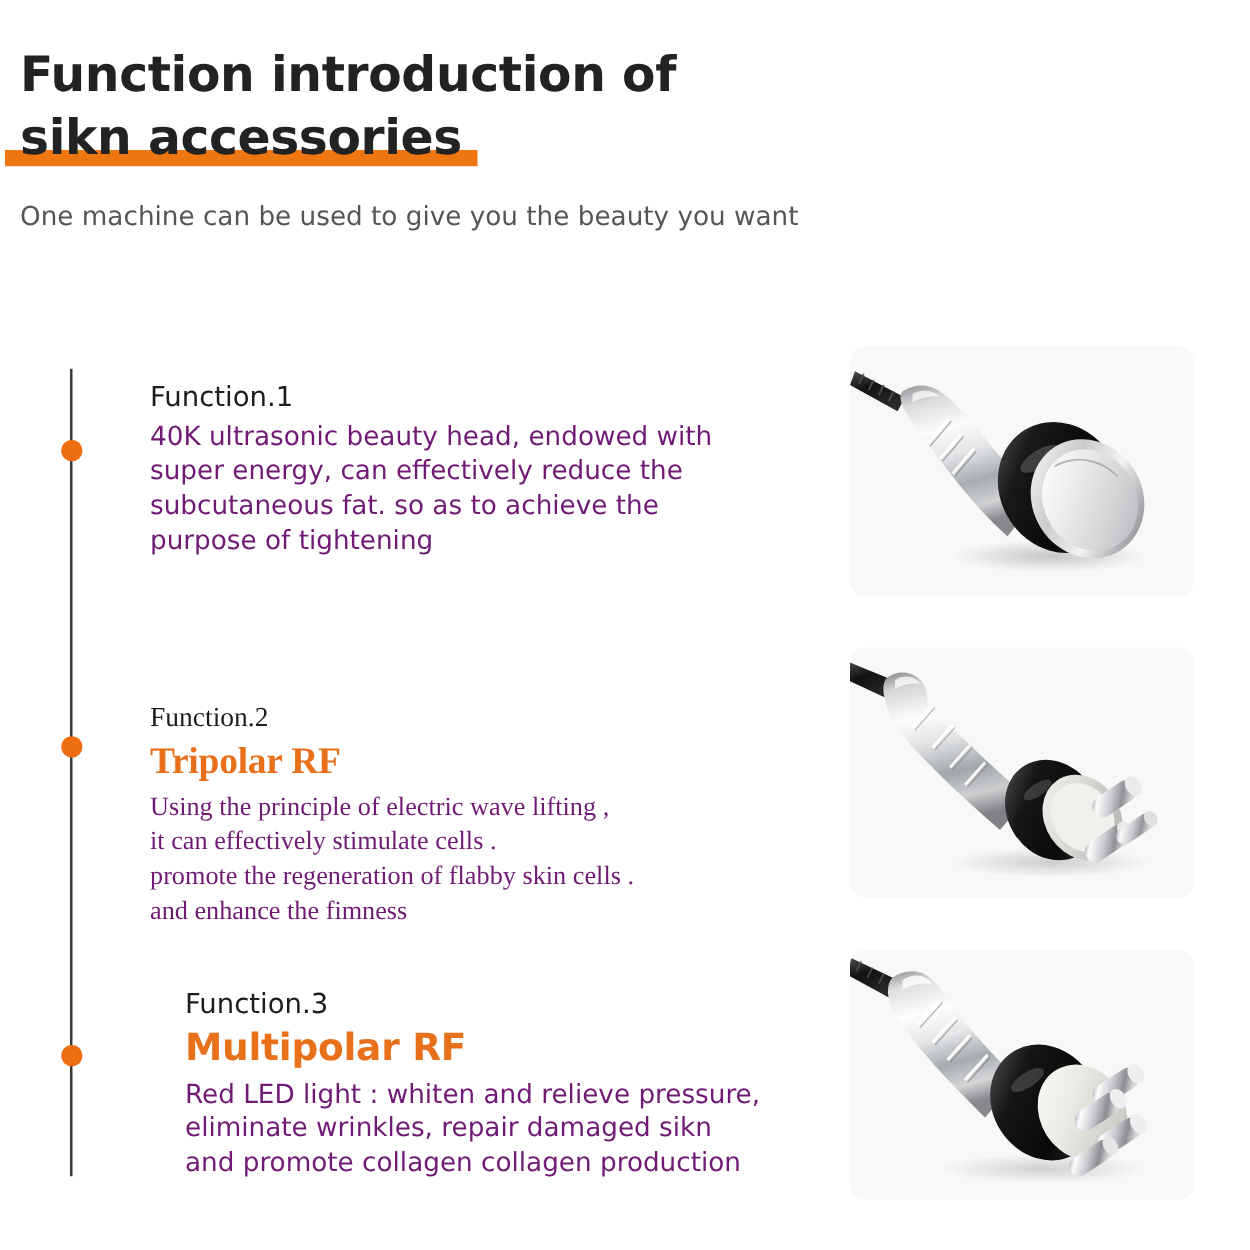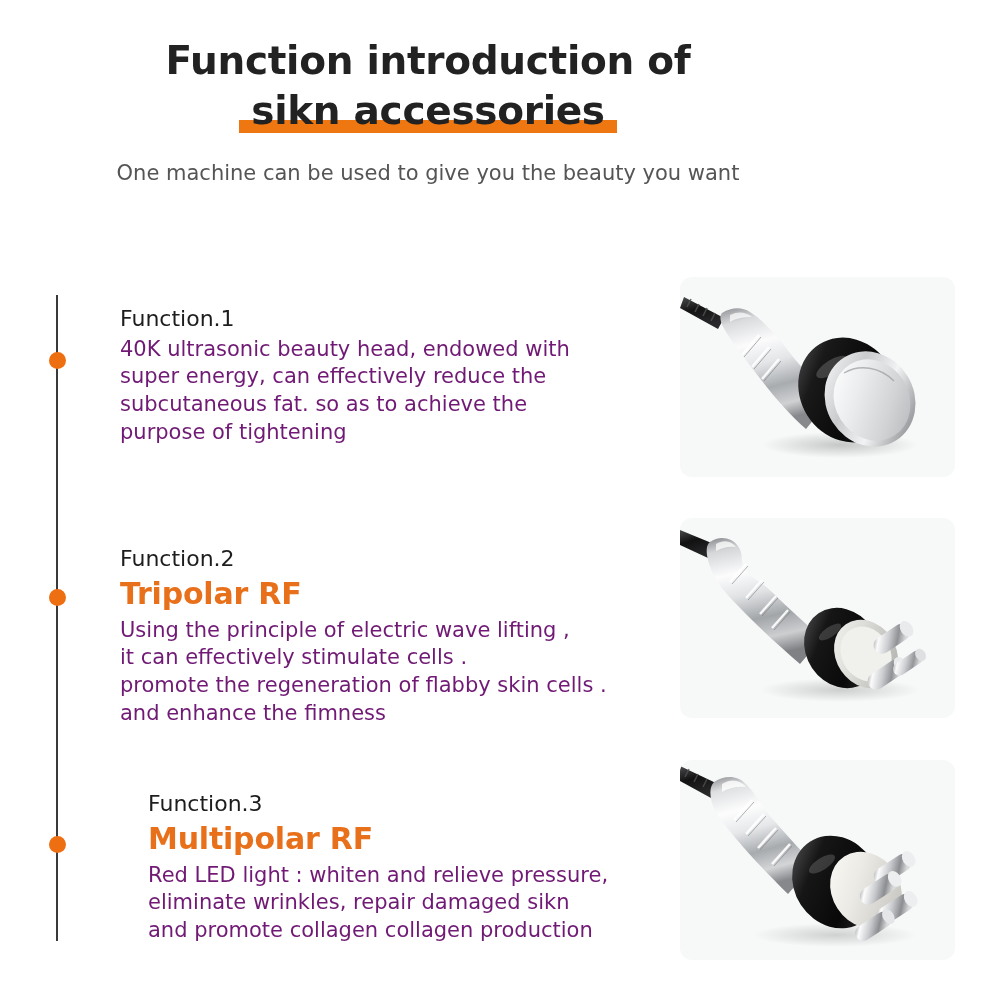--- a/index.html
+++ b/index.html
@@ -16,24 +16,23 @@
     position: relative;
     width: 1000px;
     height: 1000px;
     background: #ffffff;
     overflow: hidden;
   }
 
   
   .header {
     position: absolute;
-    left: 4px;
+    left: 16px;
     top: 36px;
     width: 848px;
-    text-align: center;
   }
   .title-line {
     position: relative;
     display: block;
     font-size: 39px;
     font-weight: bold;
     color: #222222;
     letter-spacing: -0.3px;
     line-height: 1.28;
   }
@@ -83,21 +82,21 @@
   .dot-2 { top: 589px; }
   .dot-3 { top: 836px; }
 
   
   .func {
     position: absolute;
     left: 120px;
     width: 560px;
   }
   .func-1 { top: 305px; }
-  .func-2 { top: 545px; }
+  .func-2 { top: 560px; font-family: Liberation Serif, serif; }
   .func-3 { top: 790px; margin-left: 28px; }
 
   .func-kicker {
     font-size: 22px;
     color: #1d1d1d;
     font-weight: normal;
     line-height: 1.25;
     margin: 0 0 3px 0;
   }
   .func-title {

